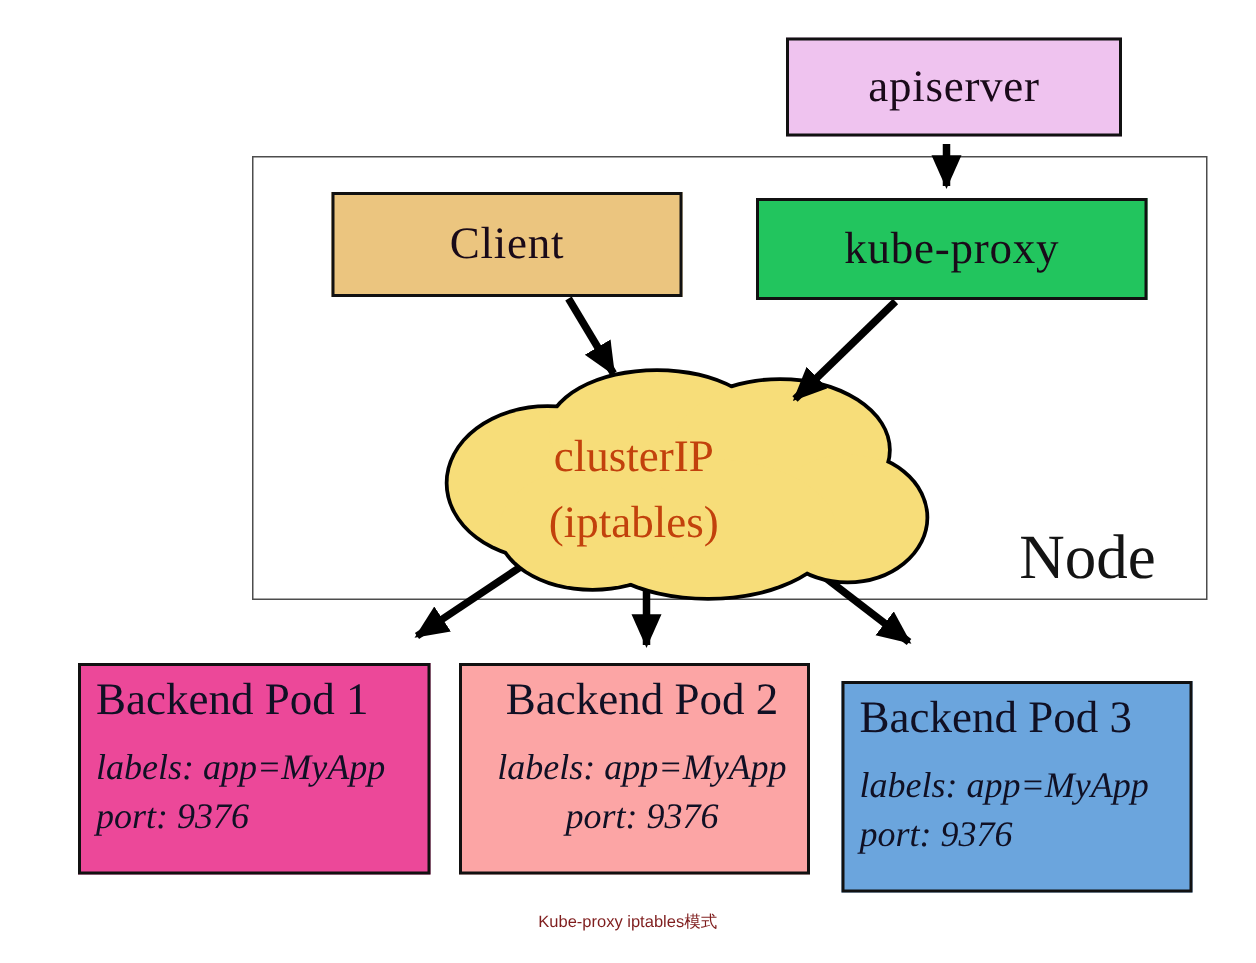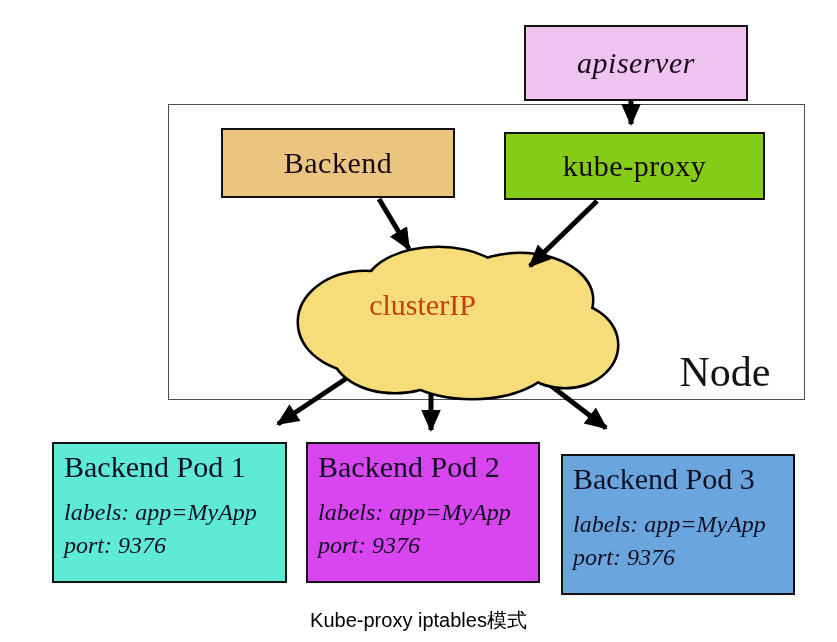--- a/index.html
+++ b/index.html
@@ -31,21 +31,21 @@
     border: 2.5px solid #111111;
     box-sizing: border-box;
     display: flex;
     align-items: center;
     justify-content: center;
     font-size: 30px;
     color: #190a19;
     z-index: 2;
     letter-spacing: 0.5px;
   }
-  .box-apiserver { left: 524px; top: 25px;  width: 224px; height: 76px; font-style: italic; }
+  .box-apiserver { left: 524px; top: 25px;  width: 224px; height: 66px; }
   .box-client    { left: 221px; top: 128px; width: 234px; height: 70px; }
   .box-kubeproxy { left: 504px; top: 132px; width: 261px; height: 68px; }
   .cloud-text {
     position: absolute;
     left: 310px; top: 283px;
     width: 225px;
     text-align: center;
     font-size: 30px;
     color: #c2410c;
     line-height: 44px;
@@ -73,22 +73,22 @@
   .pod-2 { left: 306px; top: 442px; width: 234px; }
   .pod-3 { left: 561px; top: 442px; width: 234px; margin-top: 12px; }
   .pod-title { font-size: 30px; line-height: 38px; margin-bottom: 10px; }
   .pod-line  { font-size: 24px; line-height: 33px; font-style: italic; }
   .caption {
     position: absolute;
     left: 0; top: 607px;
     width: 837px;
     text-align: center;
     font-family: "Liberation Sans", sans-serif;
-    font-size: 20px;
-    color: #000000;
+    font-size: 11px;
+    color: #7f1d1d;
     z-index: 2;
   }
 </style>
 </head>
 <body>
 
 <div class="stage">
 
   <div class="node-rect"></div>
 
@@ -129,40 +129,41 @@
       <line x1="379" y1="199" x2="409" y2="249" marker-end="url(#ah)"></line>
       <line x1="597" y1="201" x2="530" y2="266" marker-end="url(#ah)"></line>
     </g>
   </svg>
 
   <div class="box box-apiserver" style="background: rgb(239, 195, 239);">
     <span>apiserver</span>
   </div>
 
   <div class="box box-client" style="background: rgb(235, 197, 127);">
-    <span>Backend</span>
+    <span>Client</span>
   </div>
 
-  <div class="box box-kubeproxy" style="background: #84cc16;">
+  <div class="box box-kubeproxy" style="background: #22c55e;">
     <span>kube-proxy</span>
   </div>
 
   <div class="cloud-text">
     <div>clusterIP</div>
+    <div>(iptables)</div>
   </div>
 
   <div class="node-label">Node</div>
 
-  <div class="pod pod-1" style="background: #5eead4;">
+  <div class="pod pod-1" style="background: #ec4899;">
     <div class="pod-title">Backend Pod 1</div>
     <div class="pod-line">labels: app=MyApp</div>
     <div class="pod-line">port: 9376</div>
   </div>
 
-  <div class="pod pod-2" style="background: #d946ef;">
+  <div class="pod pod-2" style="background: #fca5a5; text-align: center;">
     <div class="pod-title">Backend Pod 2</div>
     <div class="pod-line">labels: app=MyApp</div>
     <div class="pod-line">port: 9376</div>
   </div>
 
   <div class="pod pod-3" style="background: rgb(107, 165, 221);">
     <div class="pod-title">Backend Pod 3</div>
     <div class="pod-line">labels: app=MyApp</div>
     <div class="pod-line">port: 9376</div>
   </div>

